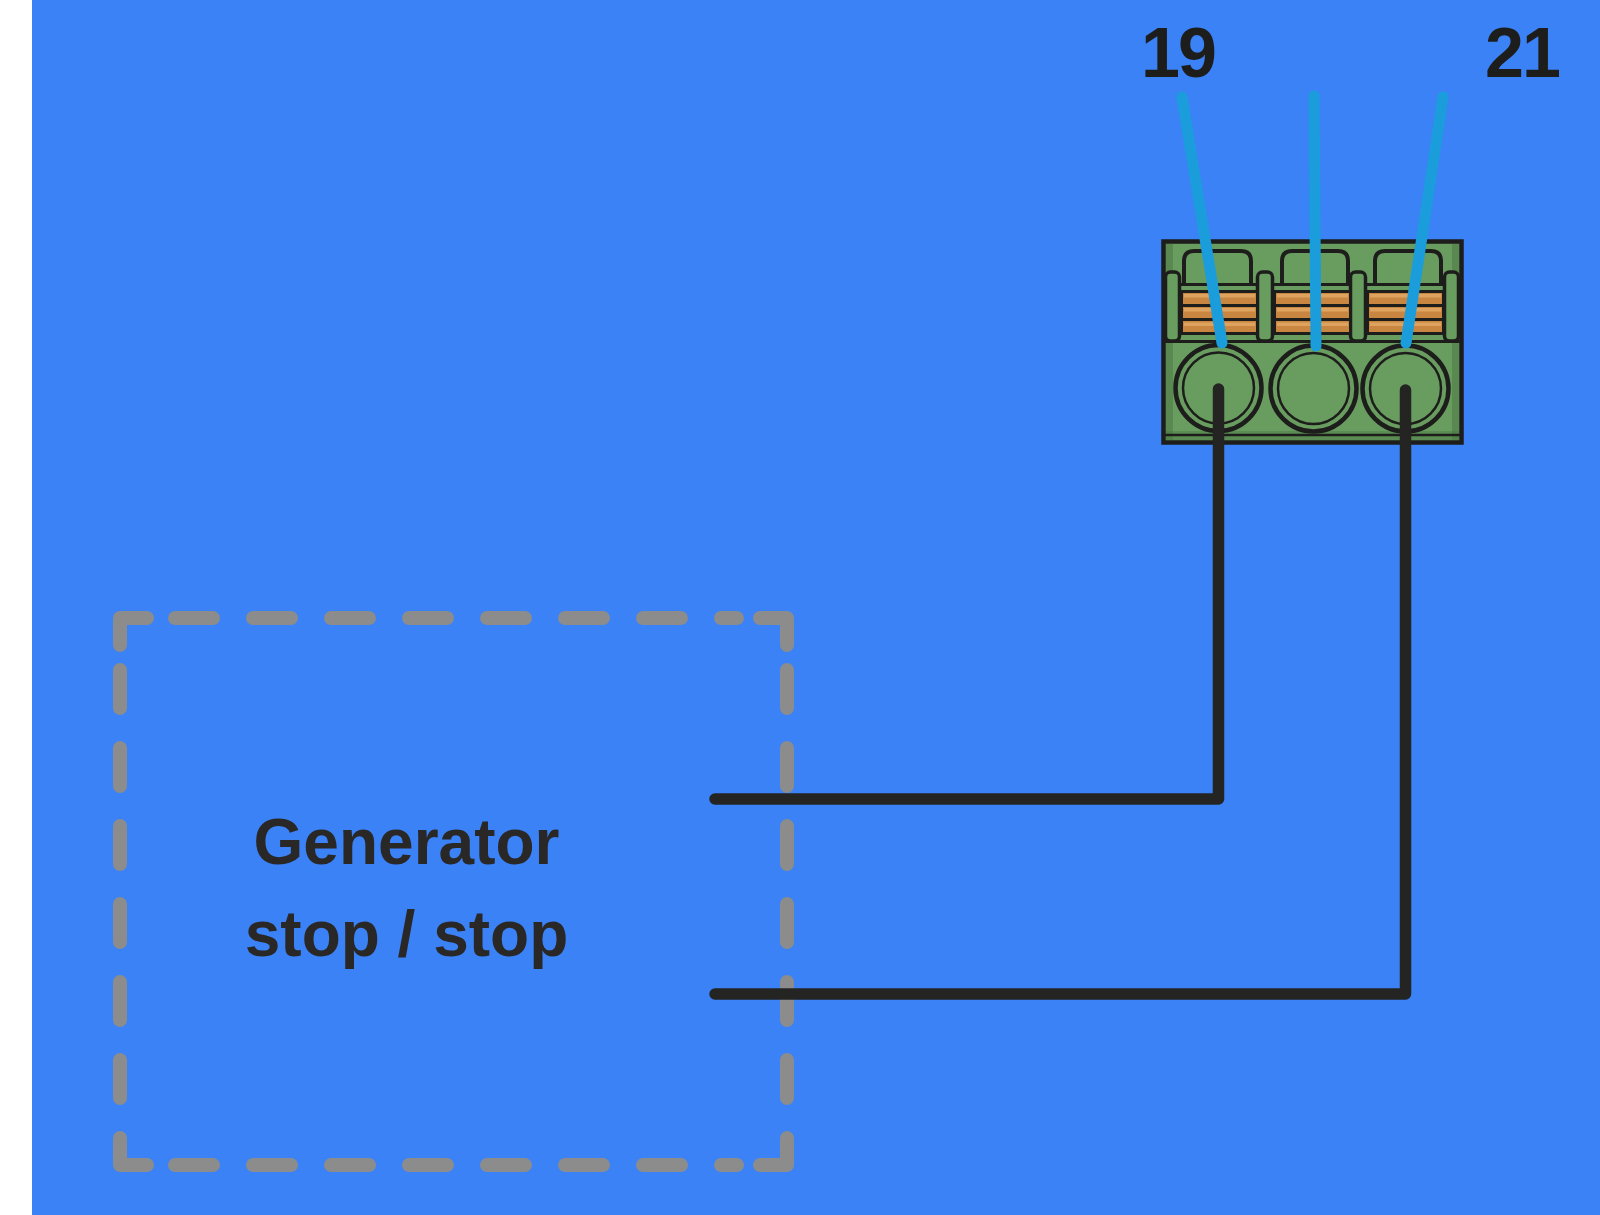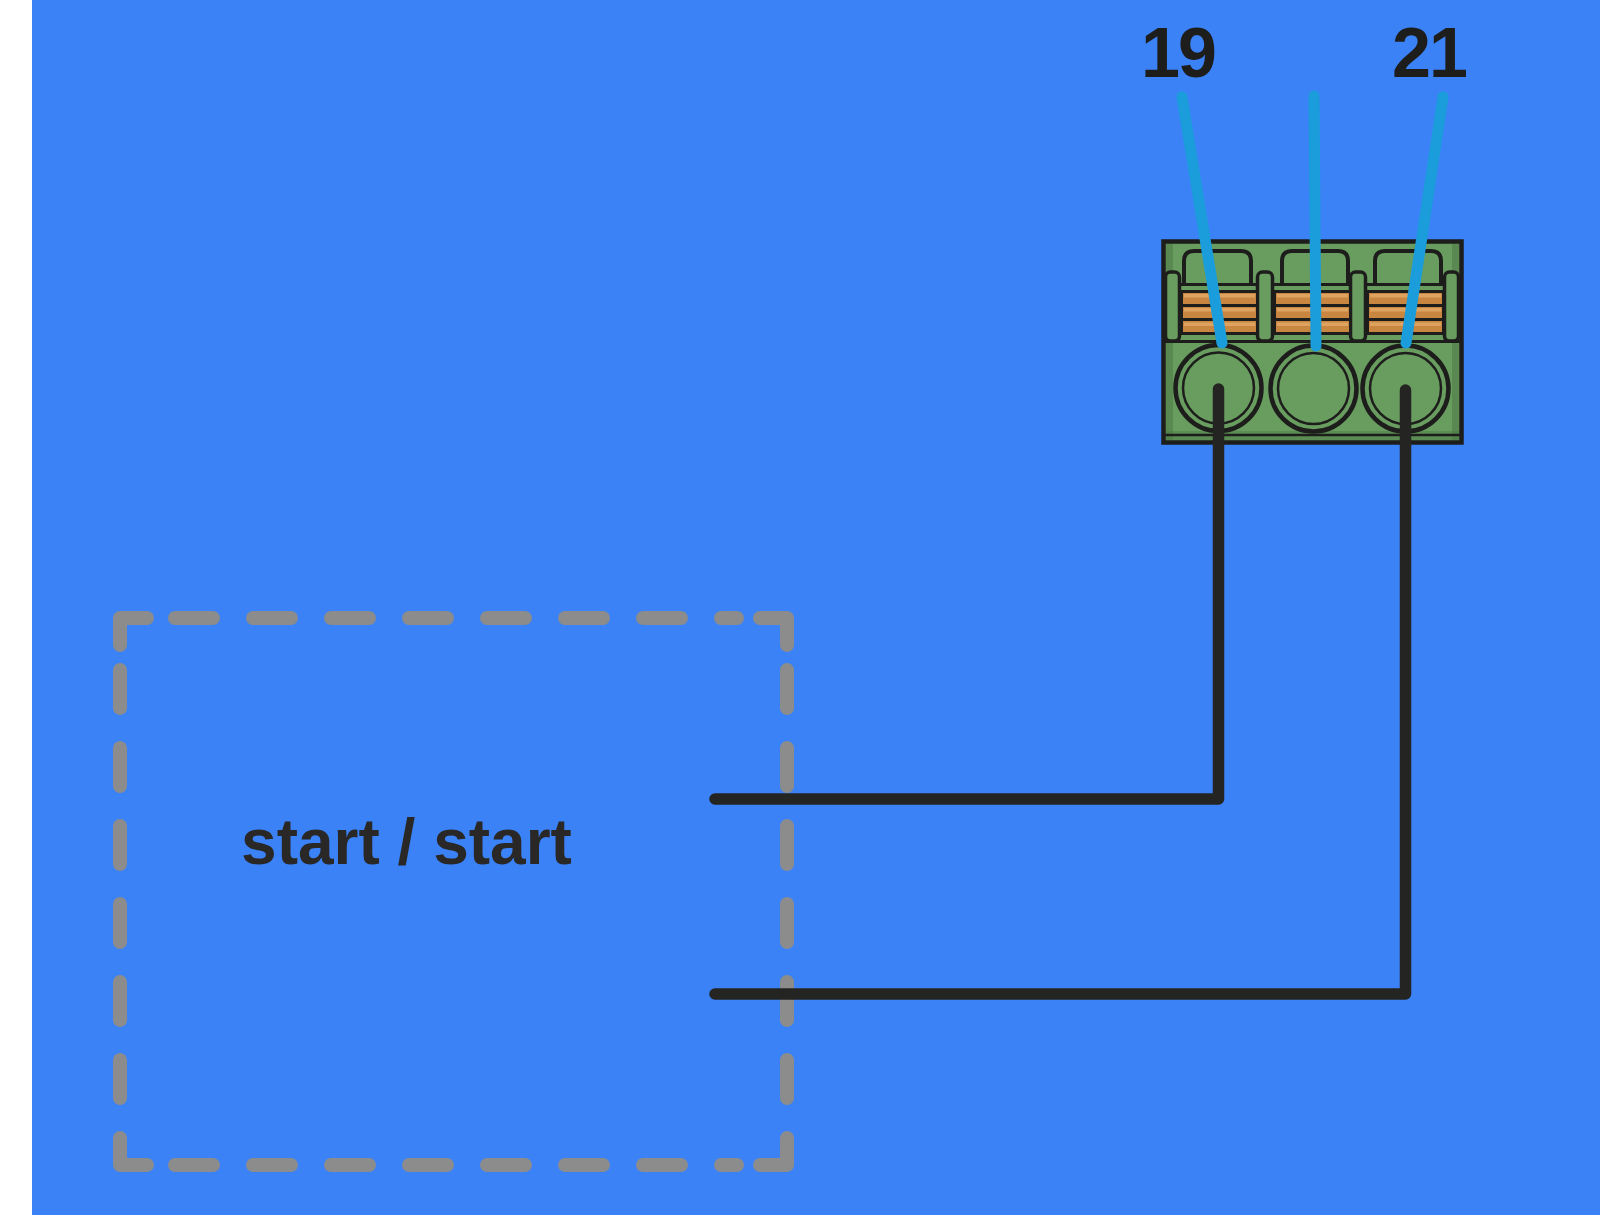--- a/index.html
+++ b/index.html
@@ -29,21 +29,21 @@
     text-align: center;
     font-size: 70px;
     line-height: 74px;
     font-weight: 600;
     letter-spacing: -2px;
     color: #1D1D1B;
     white-space: nowrap;
   }
   .tnum-19 { left: 1086px; }
   .tnum-20 { left: 1223px; }
-  .tnum-21 { left: 1337px; }
+  .tnum-21 { left: 1430px; }
   .generator-label {
     position: absolute;
     left: 92px;
     top: 796px;
     width: 565px;
     text-align: center;
     font-size: 64px;
     line-height: 92px;
     font-weight: 600;
     color: #2A2827;
@@ -142,16 +142,17 @@
       <line x1="1150" y1="97" x2="1190" y2="343"></line>
       <line x1="1282" y1="96" x2="1284" y2="346"></line>
       <line x1="1411" y1="97" x2="1374" y2="343"></line>
     </g>
   </svg>
 
   <div class="terminal-num tnum-19">19</div>
   <div class="terminal-num tnum-21">21</div>
 
   <div class="generator-label">
-    <div>start / start</div>
+    <div>Generator</div>
+    <div>stop / stop</div>
   </div>
 
 </div>
 
 </body></html>

